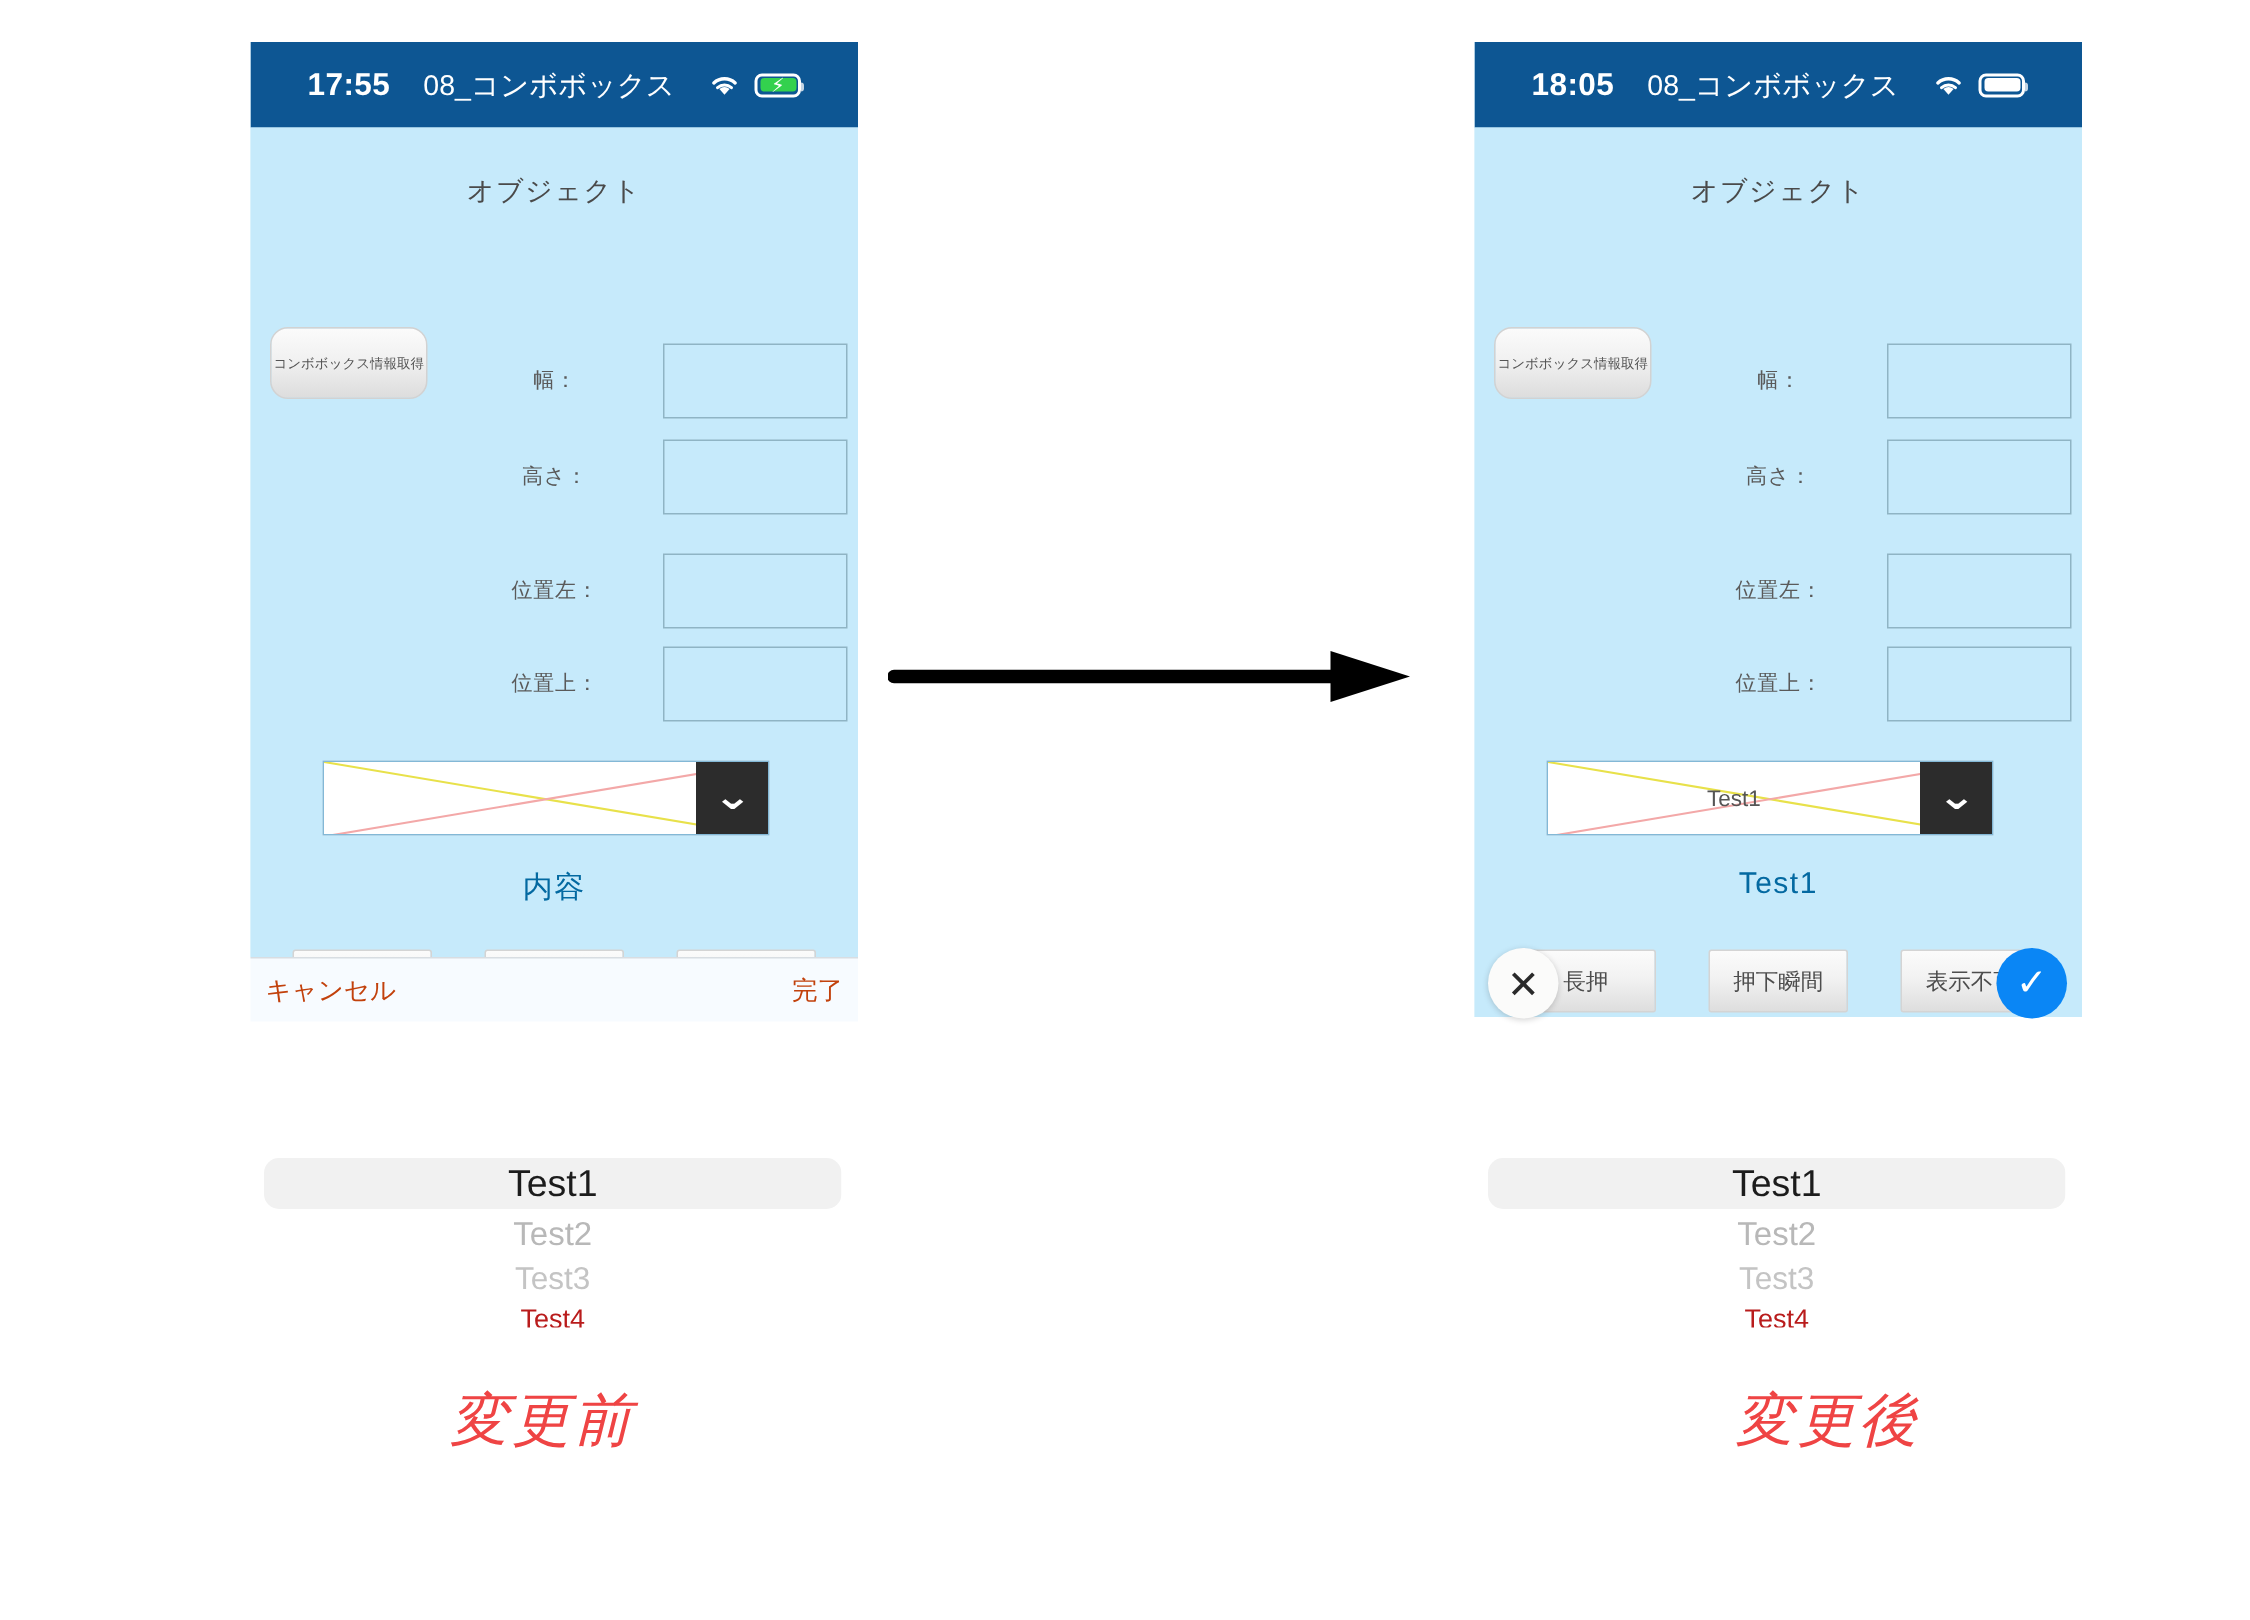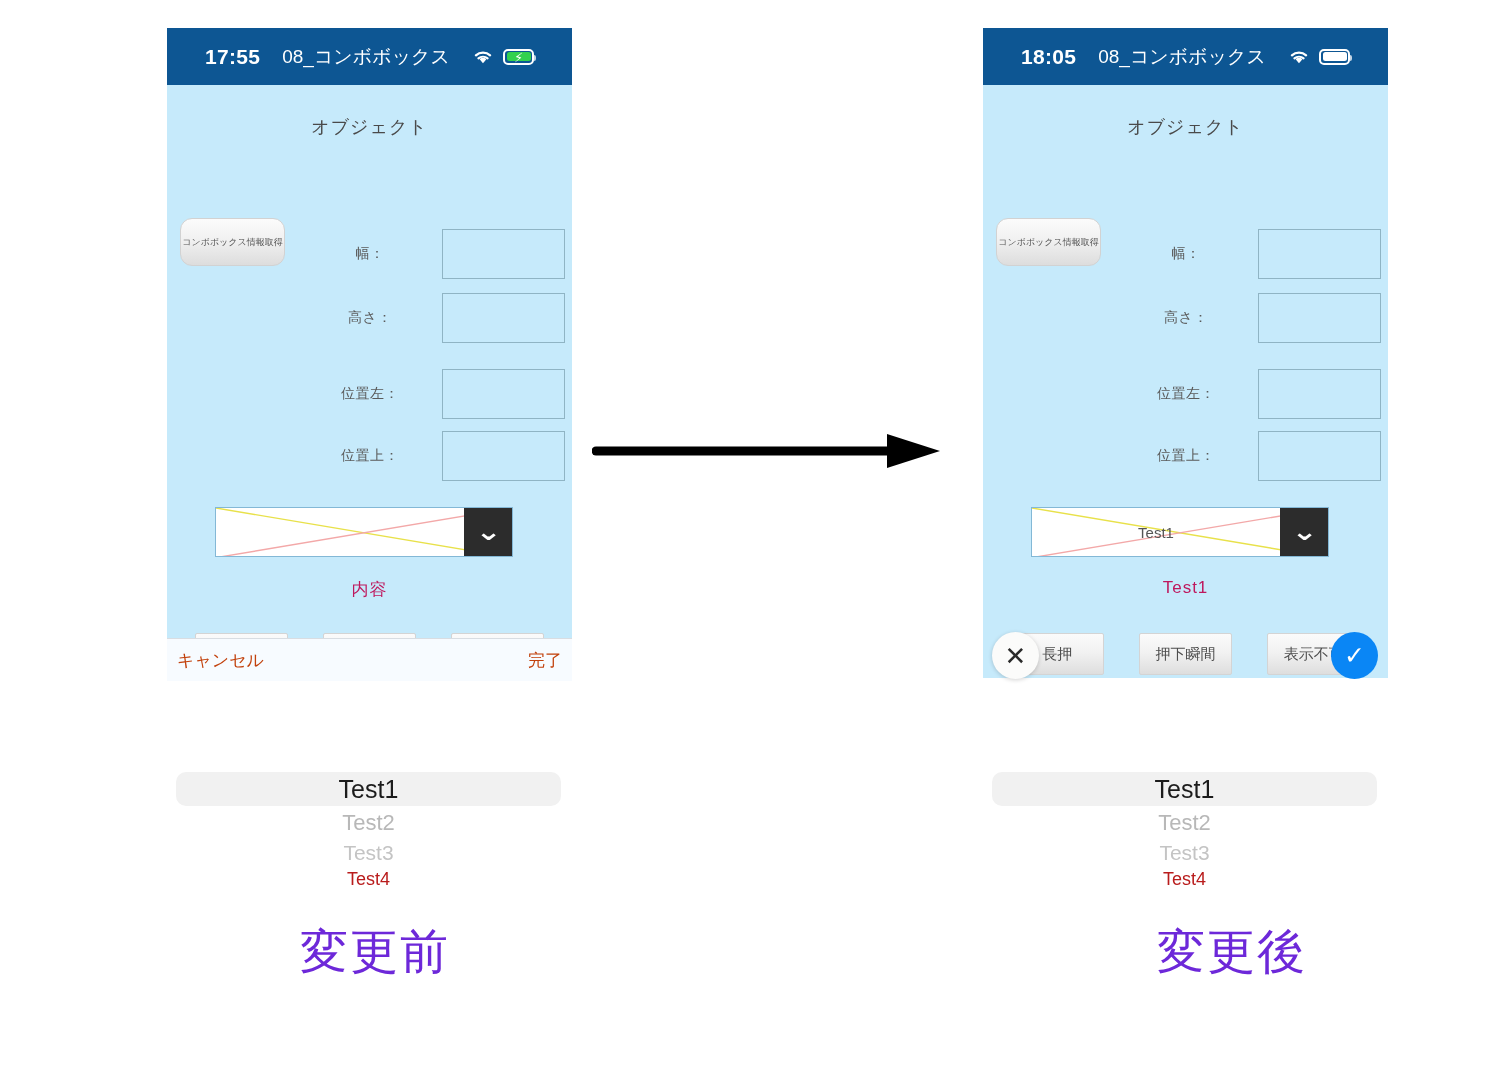--- a/index.html
+++ b/index.html
@@ -201,22 +201,22 @@
     line-height: 1;
     transform: scaleX(1.25) translateY(-1px);
   }
 
   .content-label {
     position: absolute;
     left: 0;
     width: 100%;
     top: 493px;
     text-align: center;
-    font-size: 17px;
-    color: #be185d;
+    font-size: 20px;
+    color: #0369a1;
     letter-spacing: 1px;
   }
 
   .btn-row {
     position: absolute;
     left: 0;
     width: 100%;
     display: flex;
     justify-content: space-around;
     padding: 0 10px;
@@ -323,23 +323,24 @@
     left: 592px;
     top: 428px;
     width: 350px;
     height: 46px;
   }
 
   
   .caption {
     position: absolute;
     top: 920px;
-    font-size: 48px;
-    color: #6d28d9;
+    font-size: 39px;
+    color: #ef4444;
     letter-spacing: 2px;
+    font-style: italic;
   }
   #caption-before { left: 300px; }
   #caption-after  { left: 1157px; }
 </style>
 </head>
 <body>
 
 <div class="phone" id="phone-before">
 
   <div class="statusbar">

